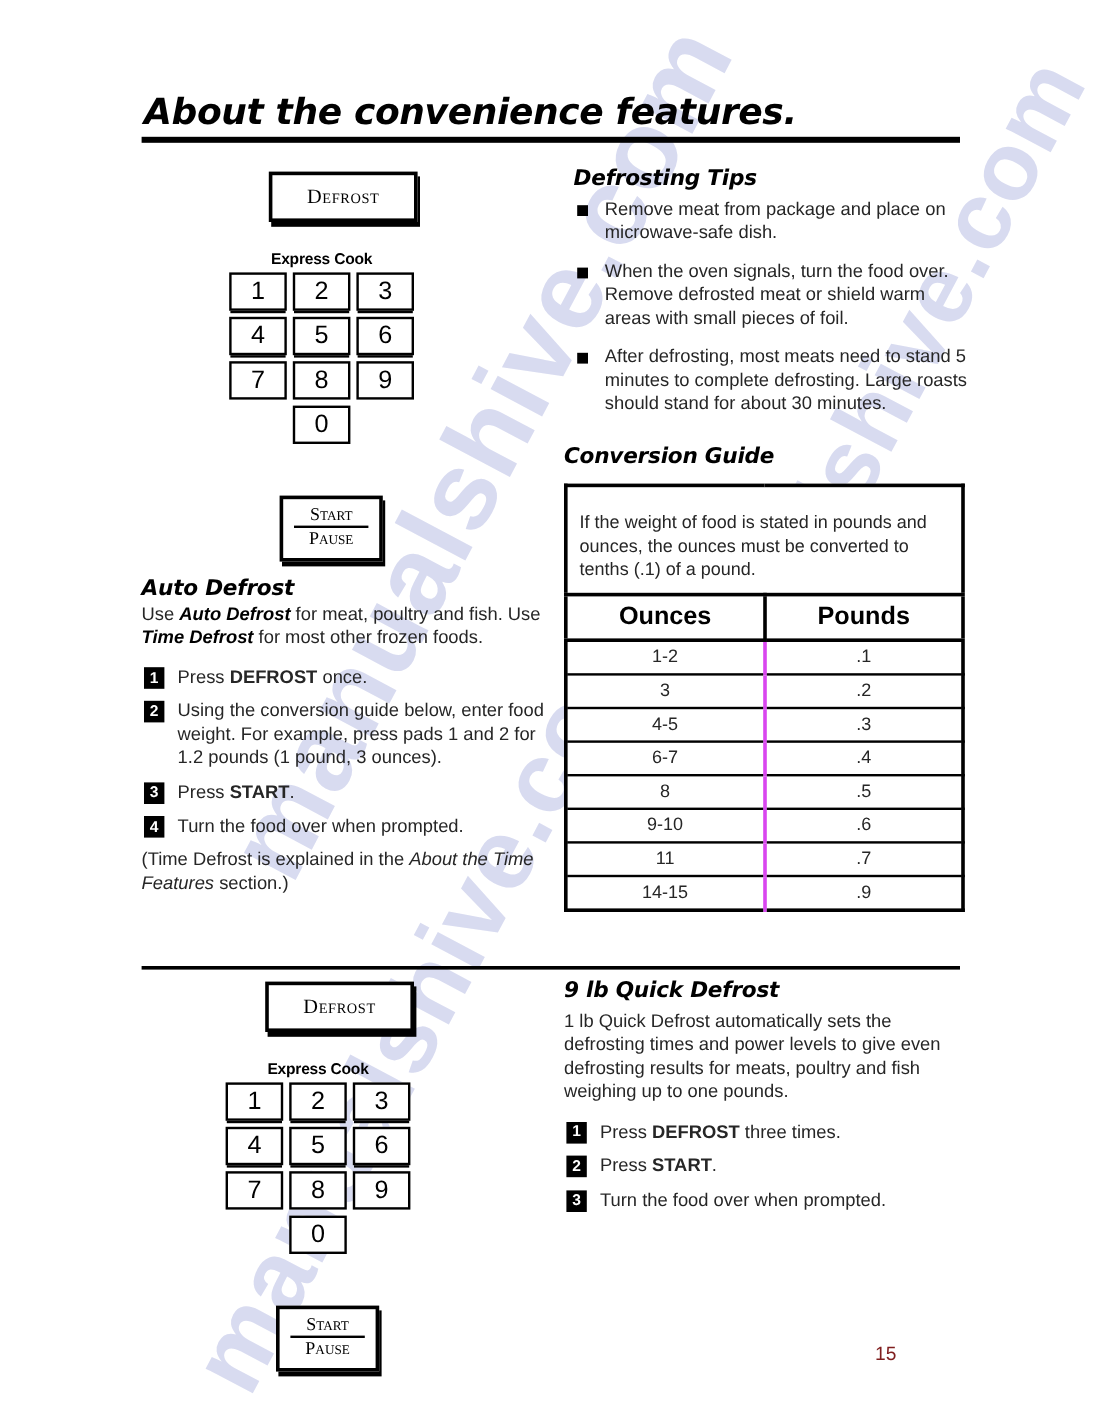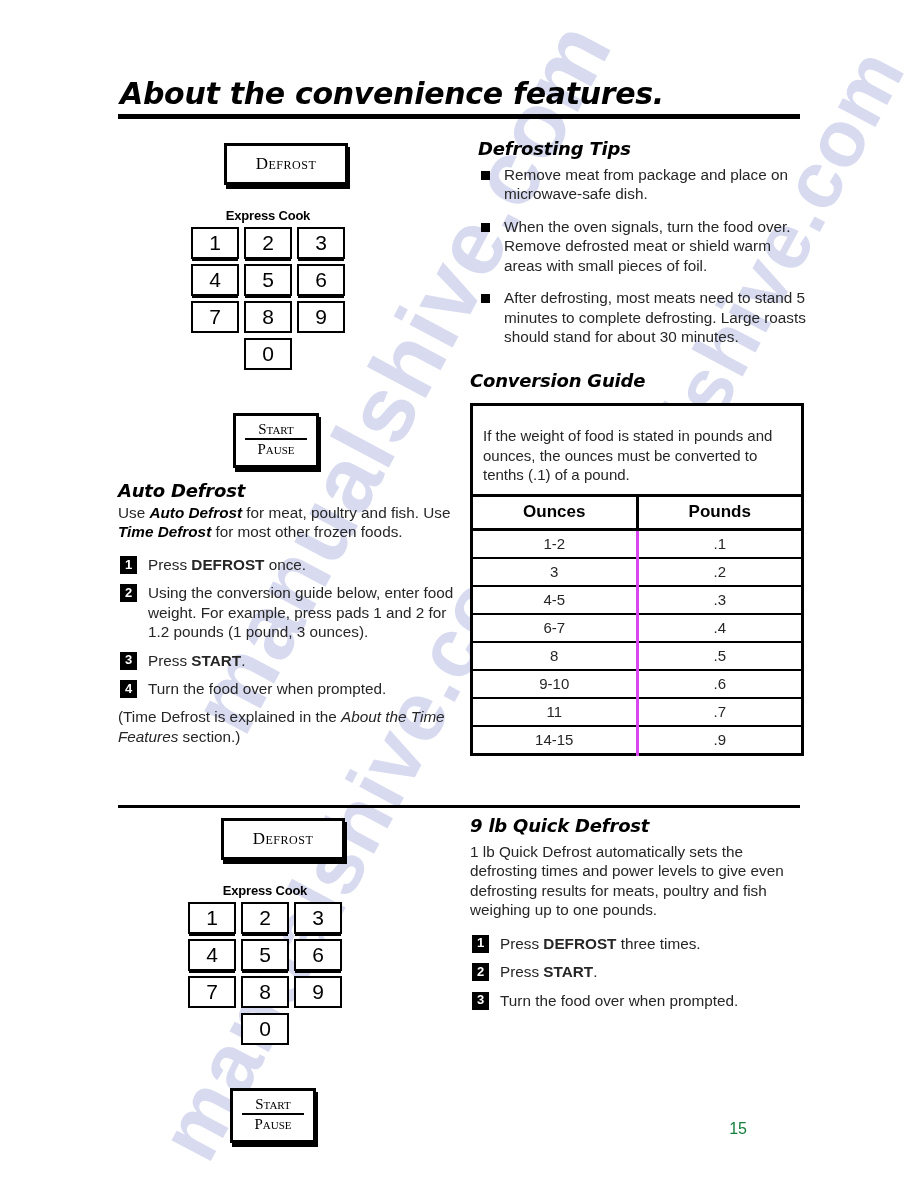--- a/index.html
+++ b/index.html
@@ -261,21 +261,21 @@
     padding: 20px 10px 9px 10px;
     font-family: "Liberation Sans", sans-serif;
     font-size: 15px;
     line-height: 1.3;
     color: #262626;
     text-align: left;
   }
   #conversion-table td.colhead {
     text-align: center;
     font-family: "Liberation Sans", sans-serif;
-    font-size: 17px;
+    font-size: 21px;
     font-weight: bold;
     color: #000;
     padding: 5px 0 6px 0;
     border-bottom: 3px solid #000;
     border-top: none;
   }
   #conversion-table td.cell {
     text-align: center;
     font-family: "Liberation Sans", sans-serif;
     font-size: 15px;
@@ -289,21 +289,21 @@
   #conversion-table td.cell.left-col { border-right: 3px solid #d946ef; }
   #conversion-table td.colhead.left-col { border-right: 3px solid #000; }
 
   
   #page-number {
     position: absolute;
     right: 106px;
     top: 1120px;
     font-family: "Liberation Sans", sans-serif;
     font-size: 16px;
-    color: #15803d;
+    color: #7f1d1d;
   }
 </style>
 </head>
 <body>
 
 <div id="watermark">
   <div class="wm-text" id="wm1">manualshive.com</div>
   <div class="wm-text" id="wm2">manualshive.com</div>
   <div class="wm-text" id="wm3">manualshive.com</div>
 </div>

